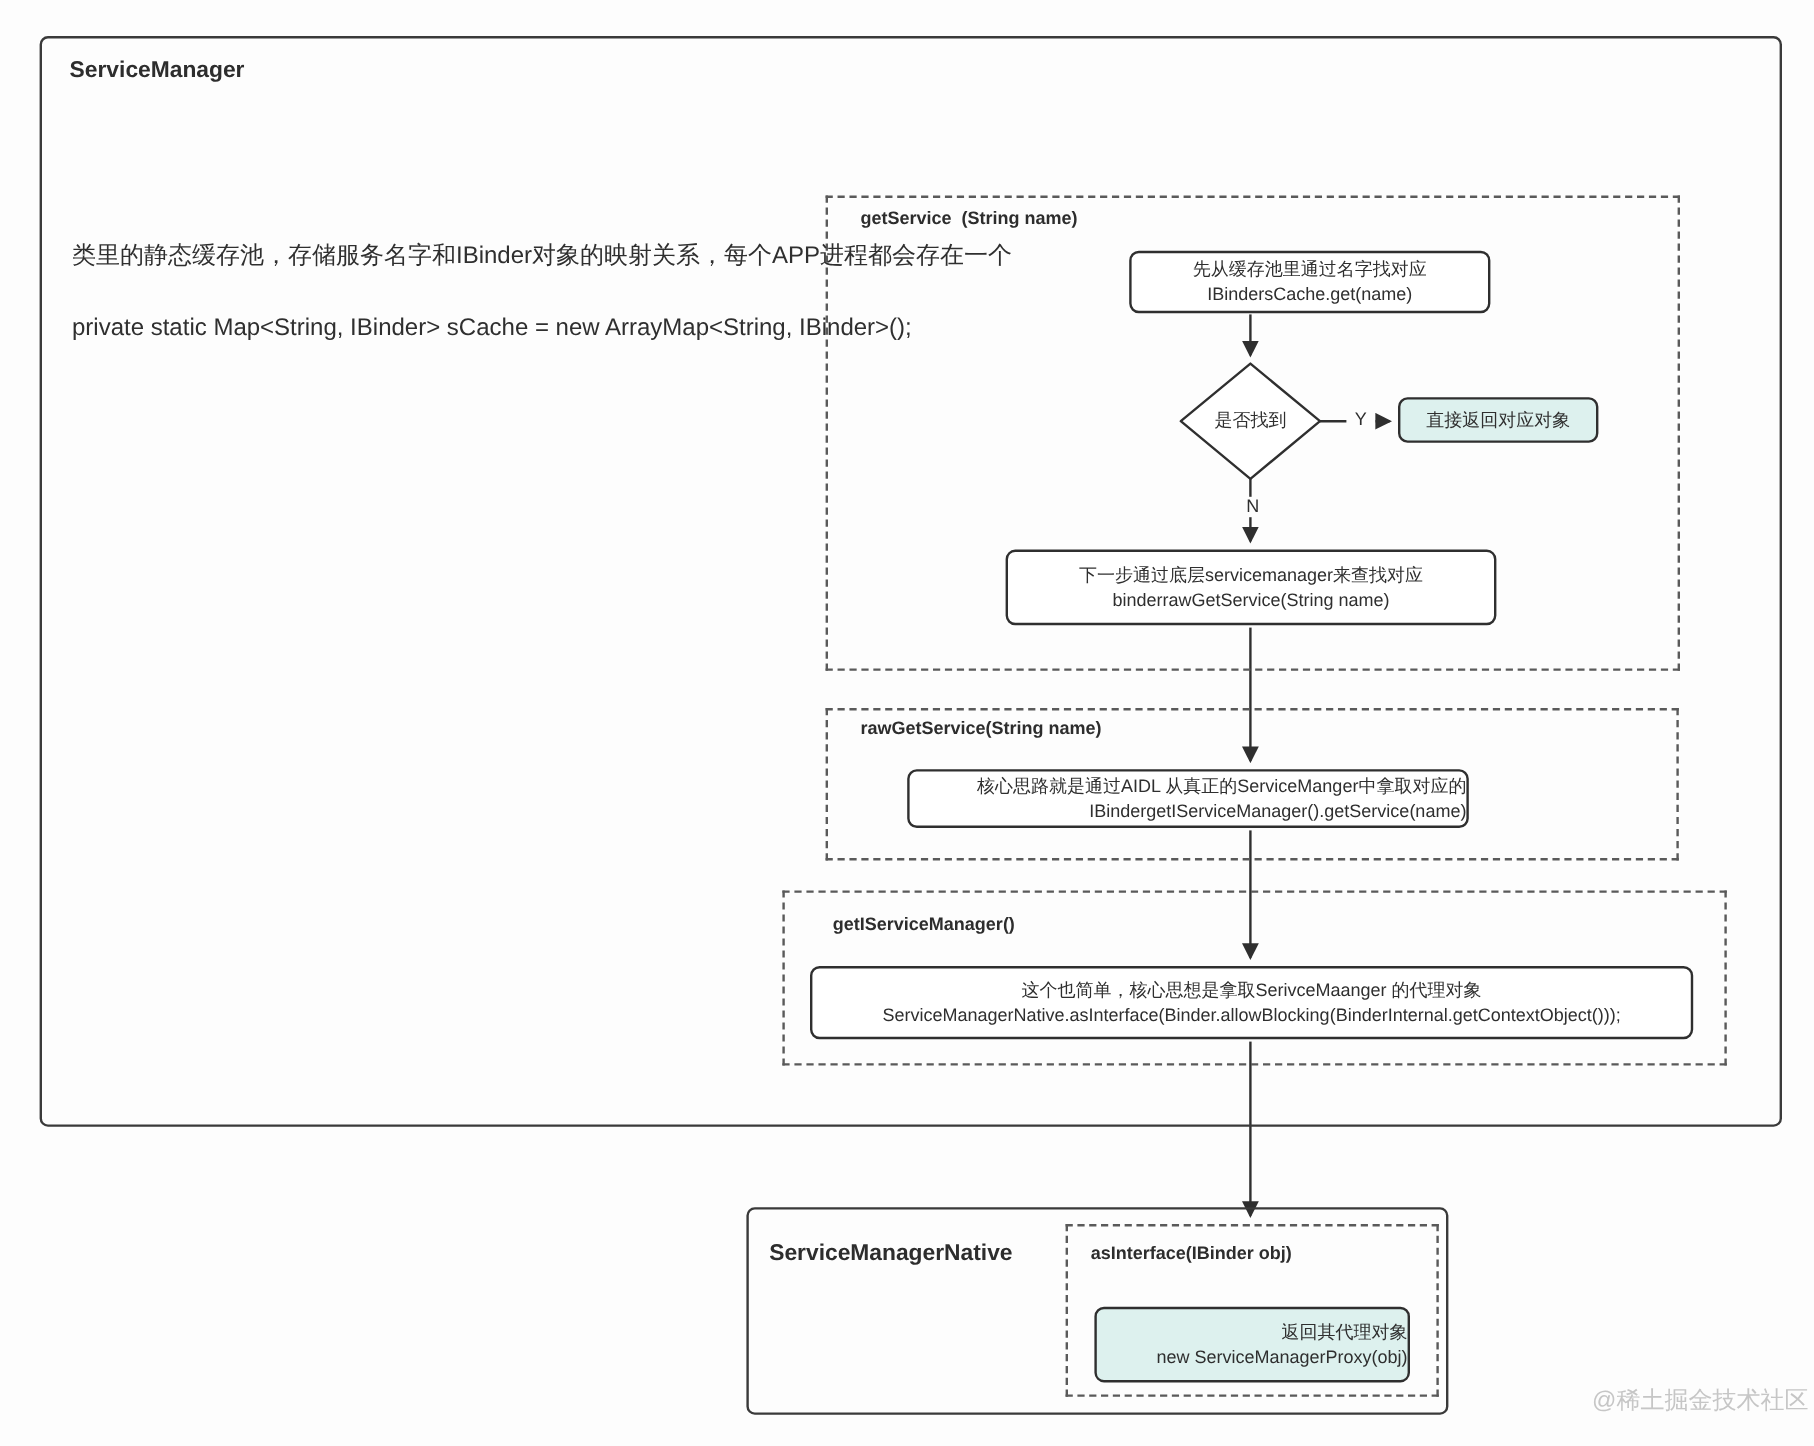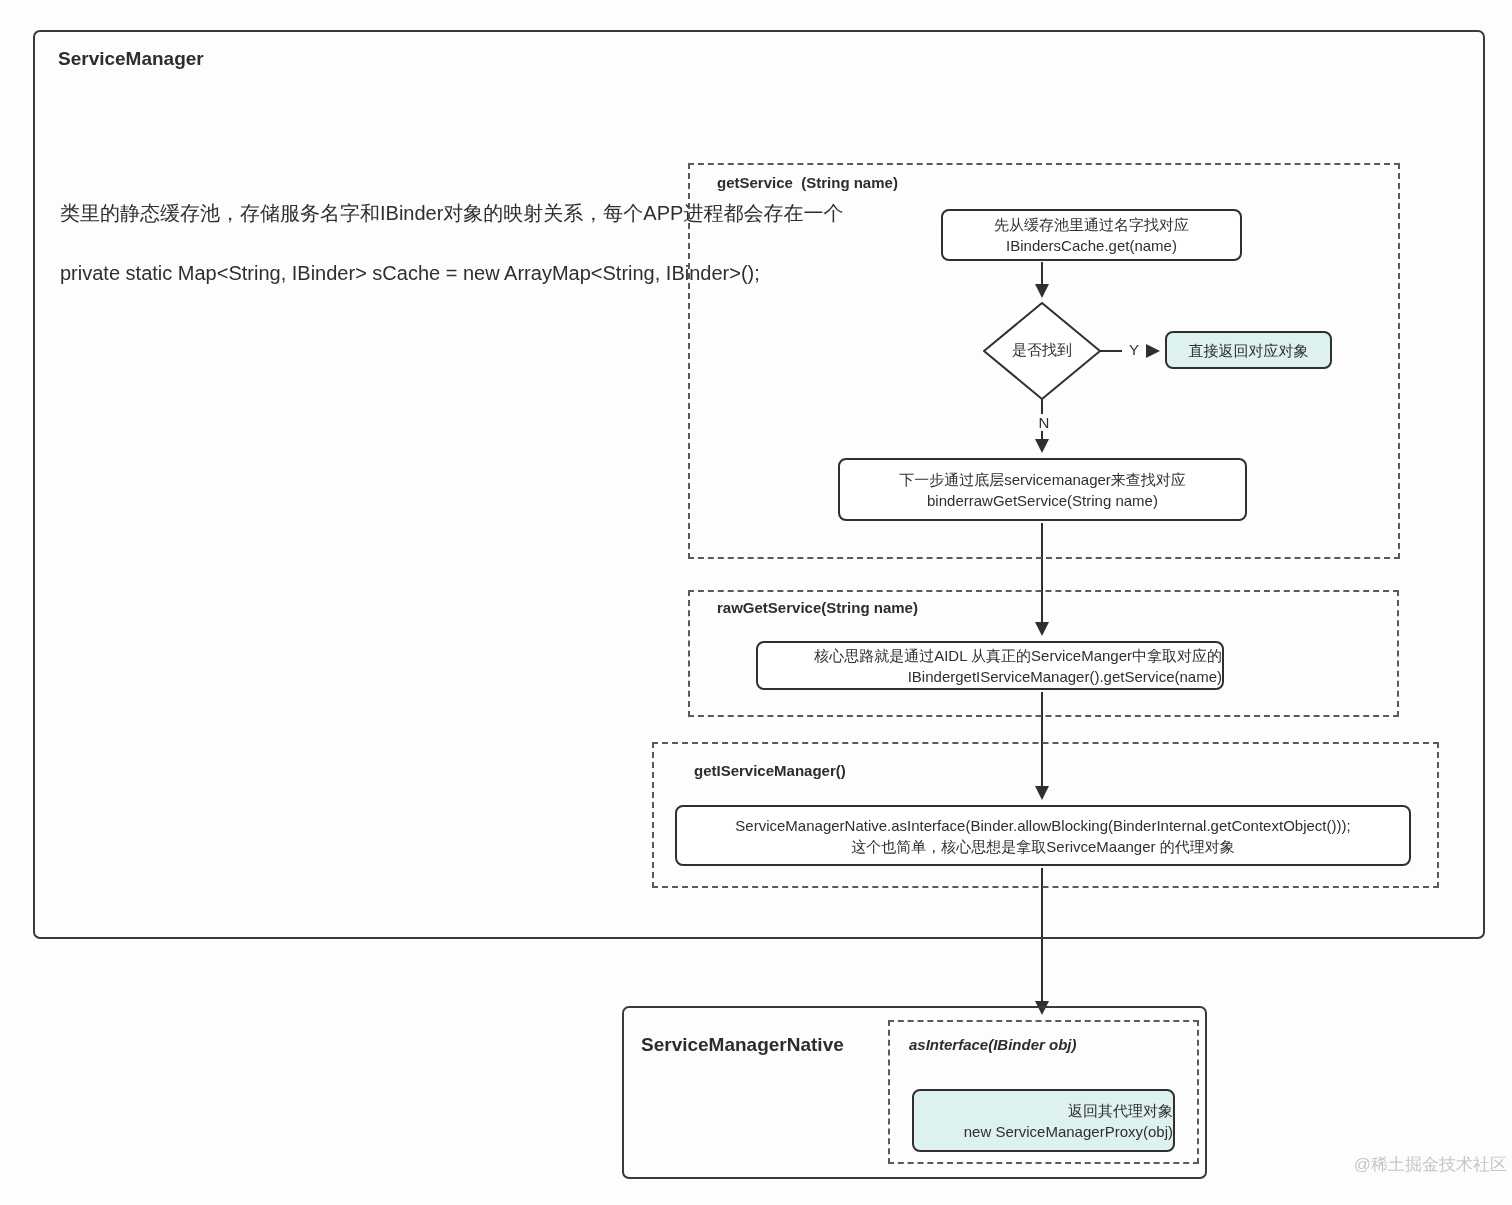--- a/index.html
+++ b/index.html
@@ -84,21 +84,21 @@
     top: 341px;
     width: 110px;
     text-align: center;
     font-size: 15px;
     z-index: 3;
   }
   .watermark {
     position: absolute;
     right: 44px;
     top: 1153px;
-    font-size: 17px;
+    font-size: 20px;
     color: #c6c6c6;
     z-index: 4;
   }
 </style>
 </head>
 <body>
 
 <div class="canvas">
 
   <svg class="svg-layer" width="1512" height="1205" viewBox="0 0 1512 1205">
@@ -154,29 +154,29 @@
 
   <div class="node" style="left:756px; top:641px; width:468px; height:49px;align-items:flex-end;">
     <div>核心思路就是通过AIDL 从真正的ServiceManger中拿取对应的</div>
     <div>IBindergetIServiceManager().getService(name)</div>
   </div>
 
   <div class="box-dashed" style="left:652px; top:742px; width:783px; height:142px;"></div>
   <div class="container-label" style="left:694px; top:762px;">getIServiceManager()</div>
 
   <div class="node" style="left:675px; top:805px; width:736px; height:61px;">
+    <div>这个也简单，核心思想是拿取SerivceMaanger 的代理对象</div>
     <div>ServiceManagerNative.asInterface(Binder.allowBlocking(BinderInternal.getContextObject()));</div>
-    <div>这个也简单，核心思想是拿取SerivceMaanger 的代理对象</div>
   </div>
 
   <div class="box-solid" style="left:622px; top:1006px; width:581px; height:169px;"></div>
   <div class="big-title" style="left:641px; top:1034px;">ServiceManagerNative</div>
 
   <div class="box-dashed" style="left:888px; top:1020px; width:307px; height:140px;"></div>
-  <div class="container-label" style="left:909px; top:1036px;font-style:italic;">asInterface(IBinder obj)</div>
+  <div class="container-label" style="left:909px; top:1036px;">asInterface(IBinder obj)</div>
 
   <div class="node cyan" style="left:912px; top:1089px; width:263px; height:63px;align-items:flex-end;">
     <div>返回其代理对象</div>
     <div>new ServiceManagerProxy(obj)</div>
   </div>
 
   <div class="watermark">@稀土掘金技术社区</div>
 
 </div>
 

